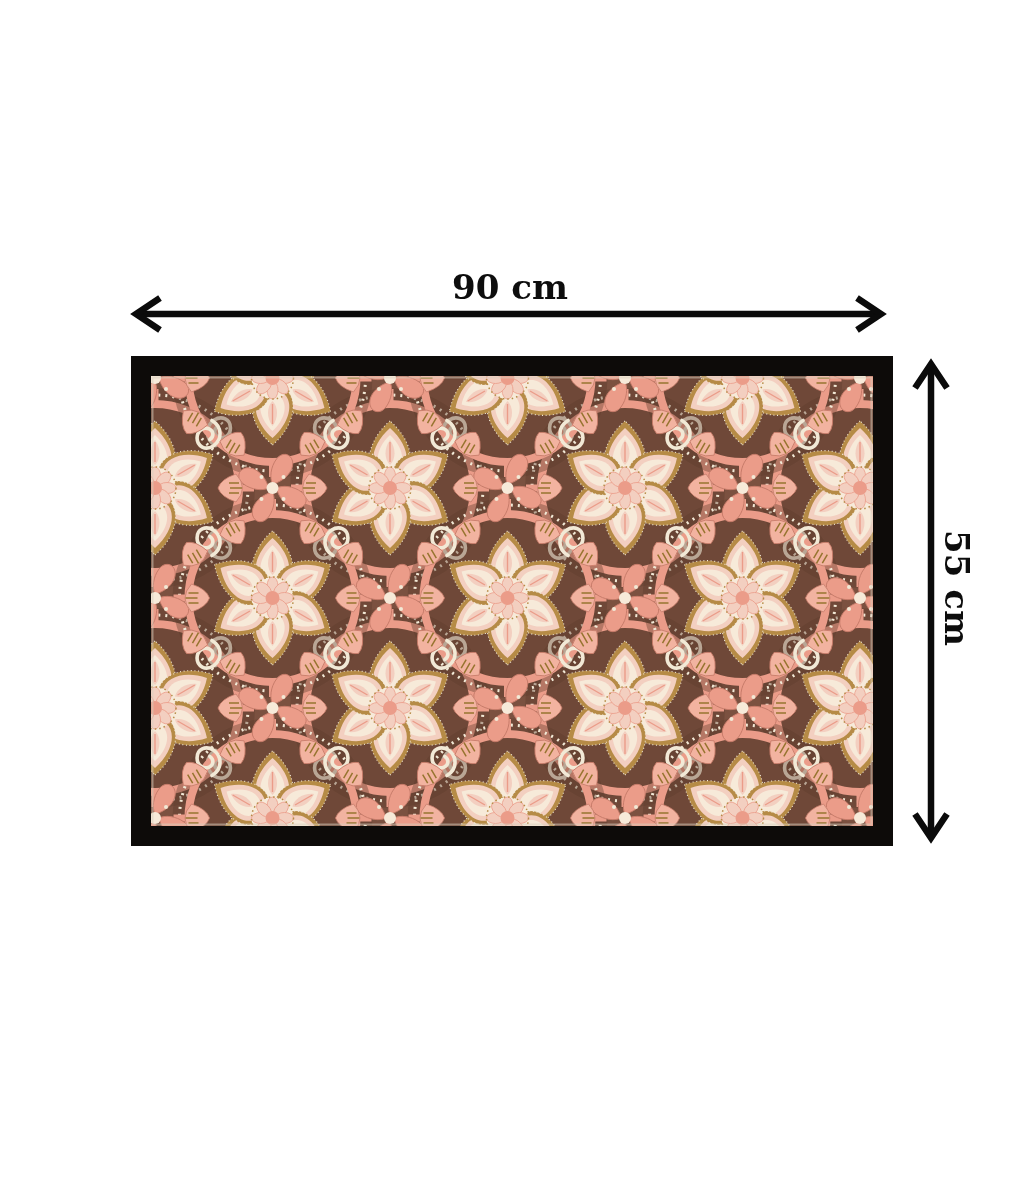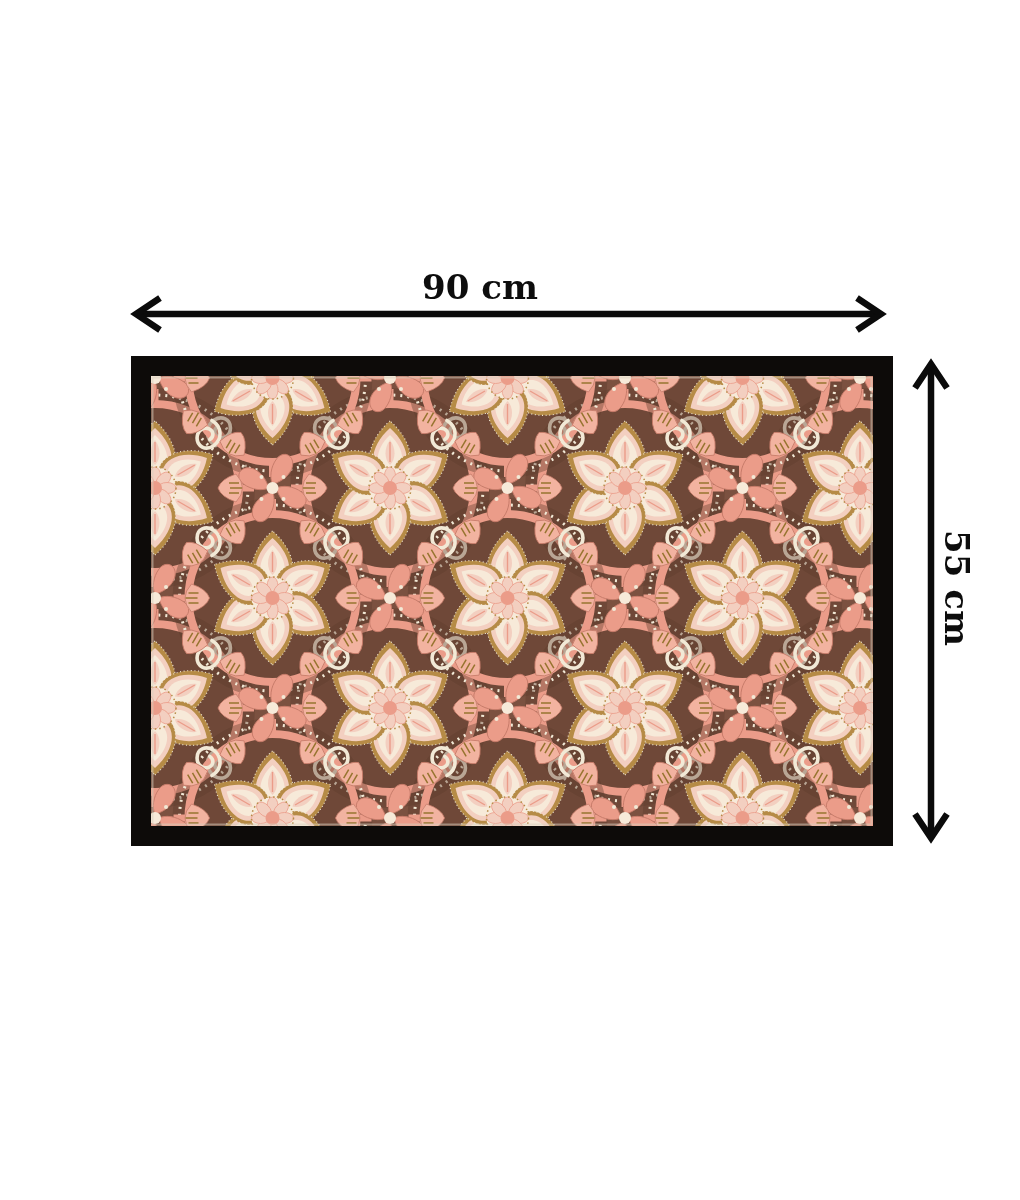--- a/index.html
+++ b/index.html
@@ -12,21 +12,21 @@
   html,body{background:var(--pageBg);}
   .canvas{
     position:relative;width:1020px;height:1200px;background:var(--pageBg);
     overflow:hidden;font-family:"DejaVu Serif","Liberation Serif",serif;
   }
   .arrow-layer{position:absolute;left:0;top:0;width:1020px;height:1200px;}
   .dim-label{
     position:absolute;font-weight:700;font-size:34px;color:#0d0d0d;
     white-space:nowrap;line-height:1;
   }
-  .dim-label.width{left:480px;top:287px;transform:translate(-50%,-50%);}
+  .dim-label.width{left:510px;top:287px;transform:translate(-50%,-50%);}
   .dim-label.height{left:957px;top:588px;transform:translate(-50%,-50%) rotate(90deg);}
   .mat{
     position:absolute;left:131px;top:356px;width:762px;height:490px;
     border:20px solid var(--frame);background:var(--brown);
   }
   .mat svg{display:block;}
 </style>
 </head>
 <body>
 

